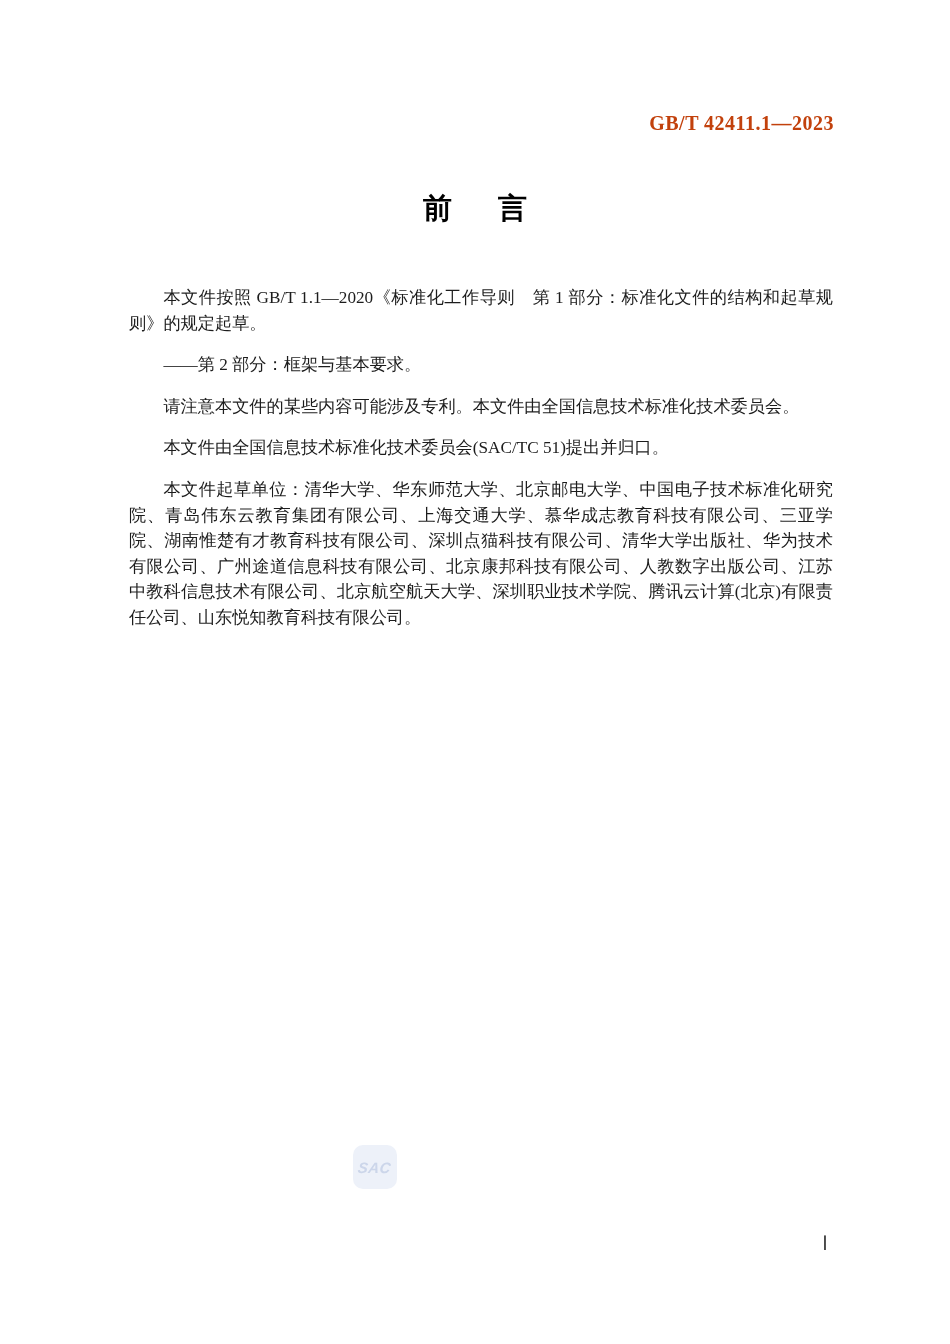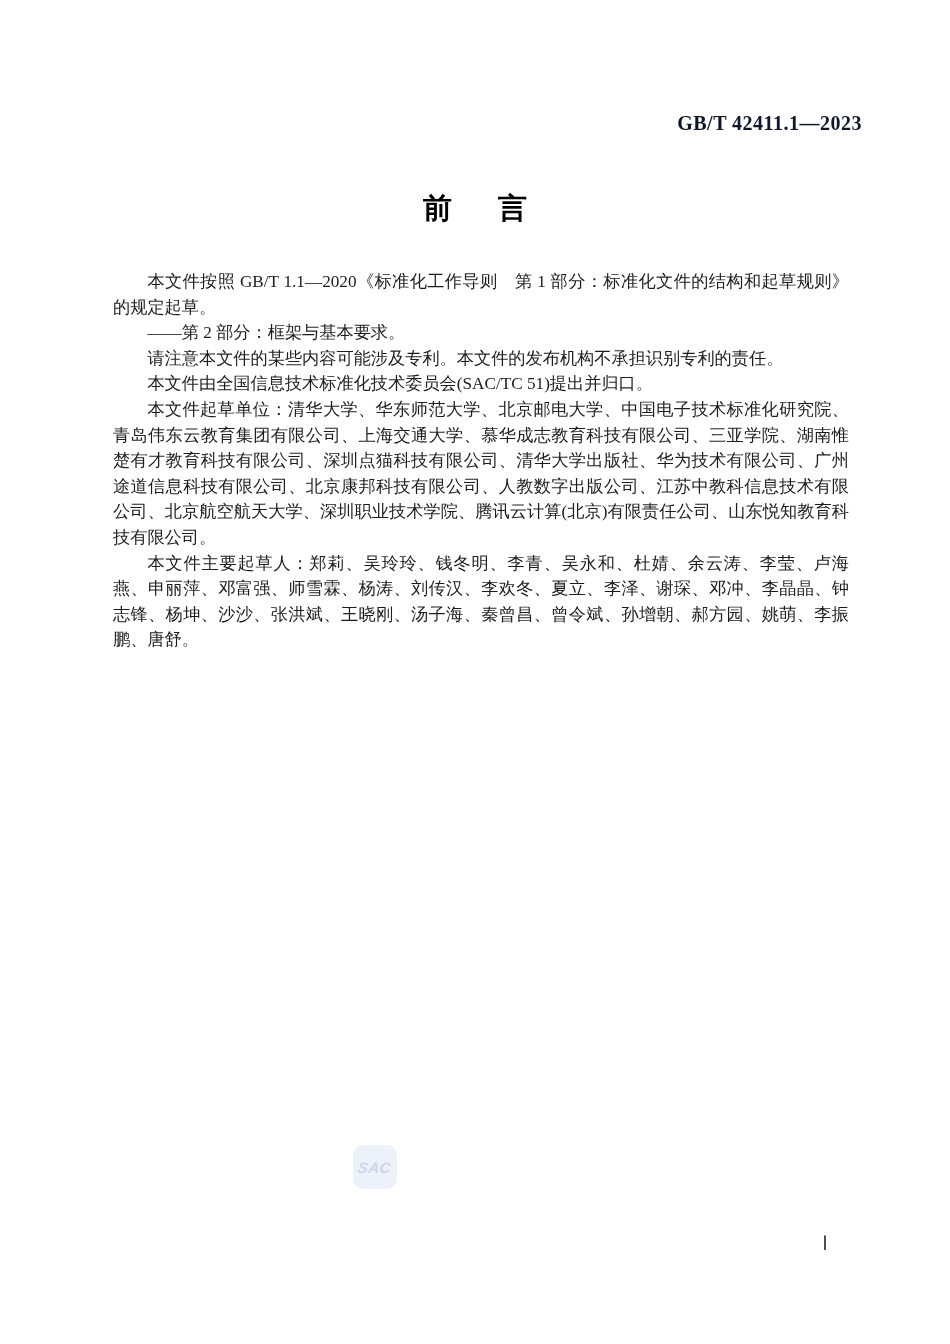--- a/index.html
+++ b/index.html
@@ -12,26 +12,26 @@
     width: 950px;
     height: 1344px;
     background: #ffffff;
     font-family: "Liberation Serif", serif;
     color: #1c1c1c;
     overflow: hidden;
   }
   .header-code {
     position: absolute;
     top: 112px;
-    right: 88px;
+    right: 116px;
     font-size: 20px;
     font-weight: 700;
     letter-spacing: 0.5px;
     font-family: "Liberation Serif", serif;
-    color: #0f172a;
+    color: #c2410c;
     white-space: nowrap;
   }
   .doc-title {
     position: absolute;
     top: 191px;
     left: 0;
     width: 950px;
     margin: 0;
     display: flex;
     justify-content: center;
@@ -47,21 +47,21 @@
     top: 269px;
     left: 113px;
     width: 736px;
     font-size: 17.2px;
     line-height: 25.6px;
     text-align: justify;
     text-justify: inter-ideograph;
     color: #1c1c1c;
   }
   .foreword-body p {
-    margin: 0;
+    margin: 16px;
     padding: 0;
     text-indent: 2em;
   }
   .watermark {
     position: absolute;
     left: 353px;
     top: 1145px;
     width: 44px;
     height: 44px;
     border-radius: 10px;
@@ -99,24 +99,23 @@
   <div class="header-code">GB/T 42411.1—2023</div>
 
   <h1 class="doc-title">
     <span>前</span>
     <span>言</span>
   </h1>
 
   <div class="foreword-body">
     <p>本文件按照 GB/T 1.1—2020《标准化工作导则　第 1 部分：标准化文件的结构和起草规则》的规定起草。</p>
     <p>——第 2 部分：框架与基本要求。</p>
-    <p>请注意本文件的某些内容可能涉及专利。本文件的发布机构不承担识别专利的责任。</p>
+    <p>请注意本文件的某些内容可能涉及专利。本文件由全国信息技术标准化技术委员会。</p>
     <p>本文件由全国信息技术标准化技术委员会(SAC/TC 51)提出并归口。</p>
     <p>本文件起草单位：清华大学、华东师范大学、北京邮电大学、中国电子技术标准化研究院、青岛伟东云教育集团有限公司、上海交通大学、慕华成志教育科技有限公司、三亚学院、湖南惟楚有才教育科技有限公司、深圳点猫科技有限公司、清华大学出版社、华为技术有限公司、广州途道信息科技有限公司、北京康邦科技有限公司、人教数字出版公司、江苏中教科信息技术有限公司、北京航空航天大学、深圳职业技术学院、腾讯云计算(北京)有限责任公司、山东悦知教育科技有限公司。</p>
-    <p>本文件主要起草人：郑莉、吴玲玲、钱冬明、李青、吴永和、杜婧、余云涛、李莹、卢海燕、申丽萍、邓富强、师雪霖、杨涛、刘传汉、李欢冬、夏立、李泽、谢琛、邓冲、李晶晶、钟志锋、杨坤、沙沙、张洪斌、王晓刚、汤子海、秦曾昌、曾令斌、孙增朝、郝方园、姚萌、李振鹏、唐舒。</p>
   </div>
 
   <div class="watermark" style="background: rgb(237, 241, 249);">
     <span class="watermark-text" style="color: rgb(204, 214, 234);">SAC</span>
   </div>
 
   <div class="page-number">Ⅰ</div>
 
 </div>
 

